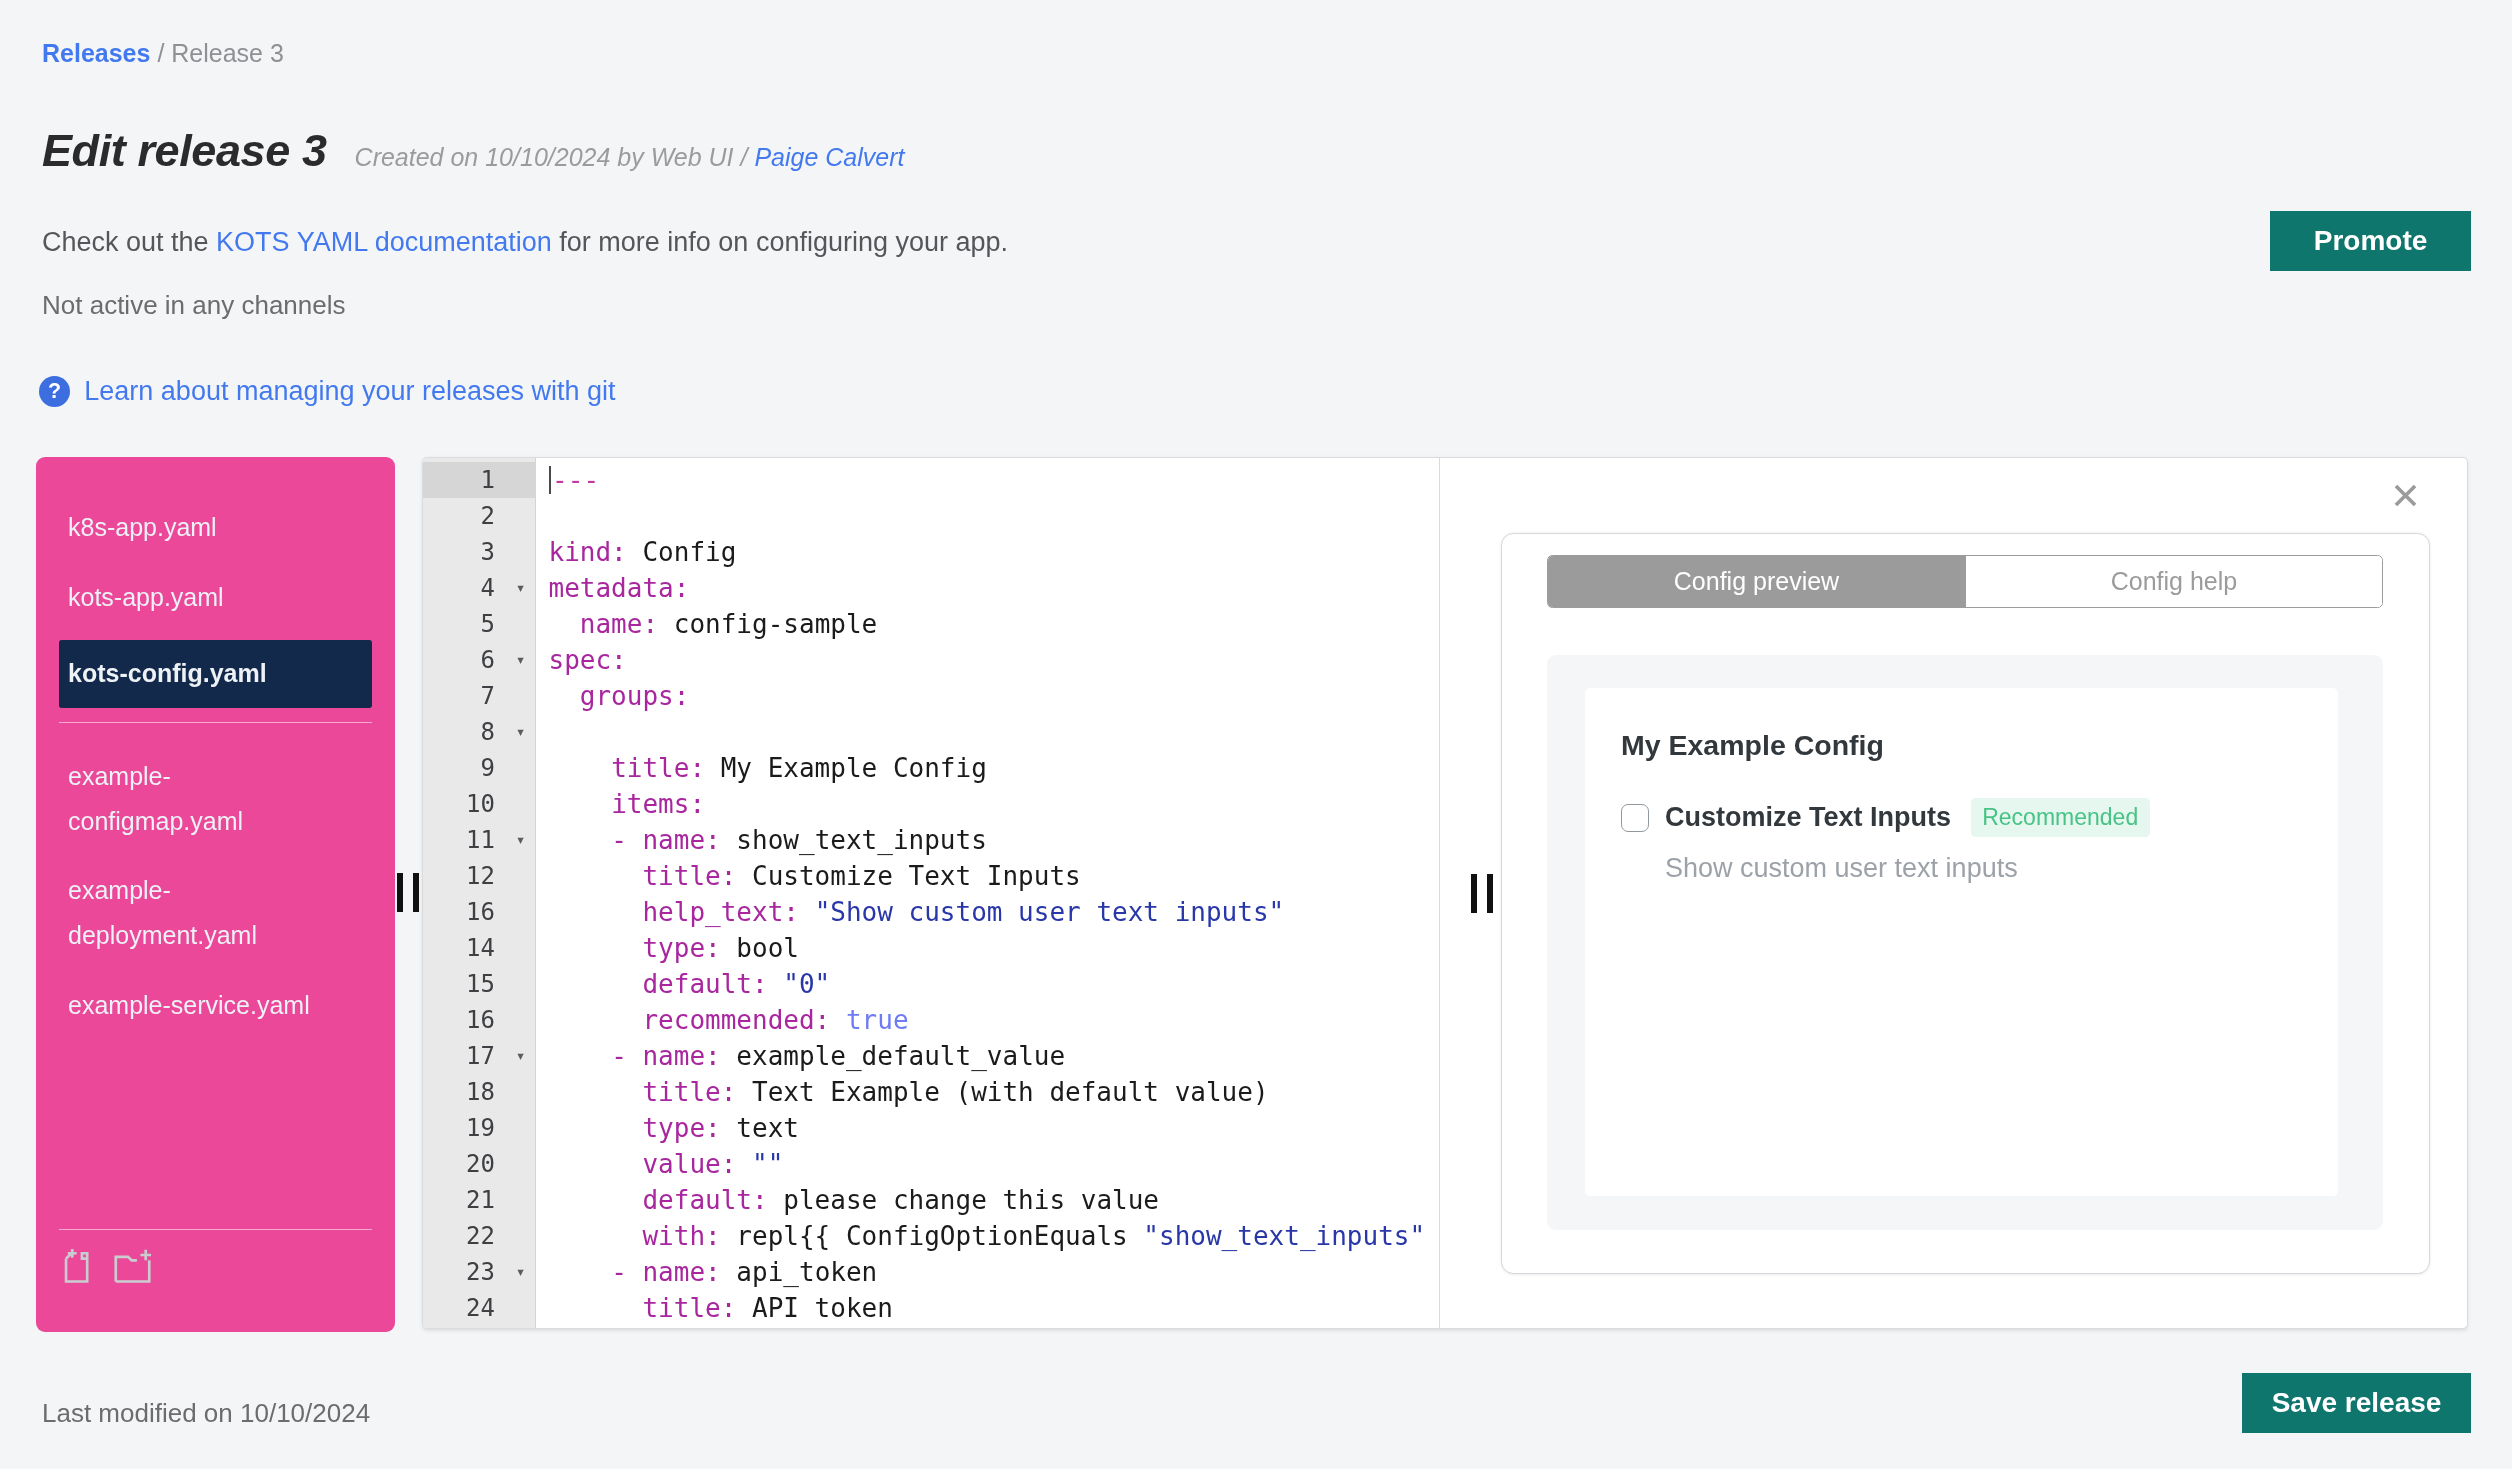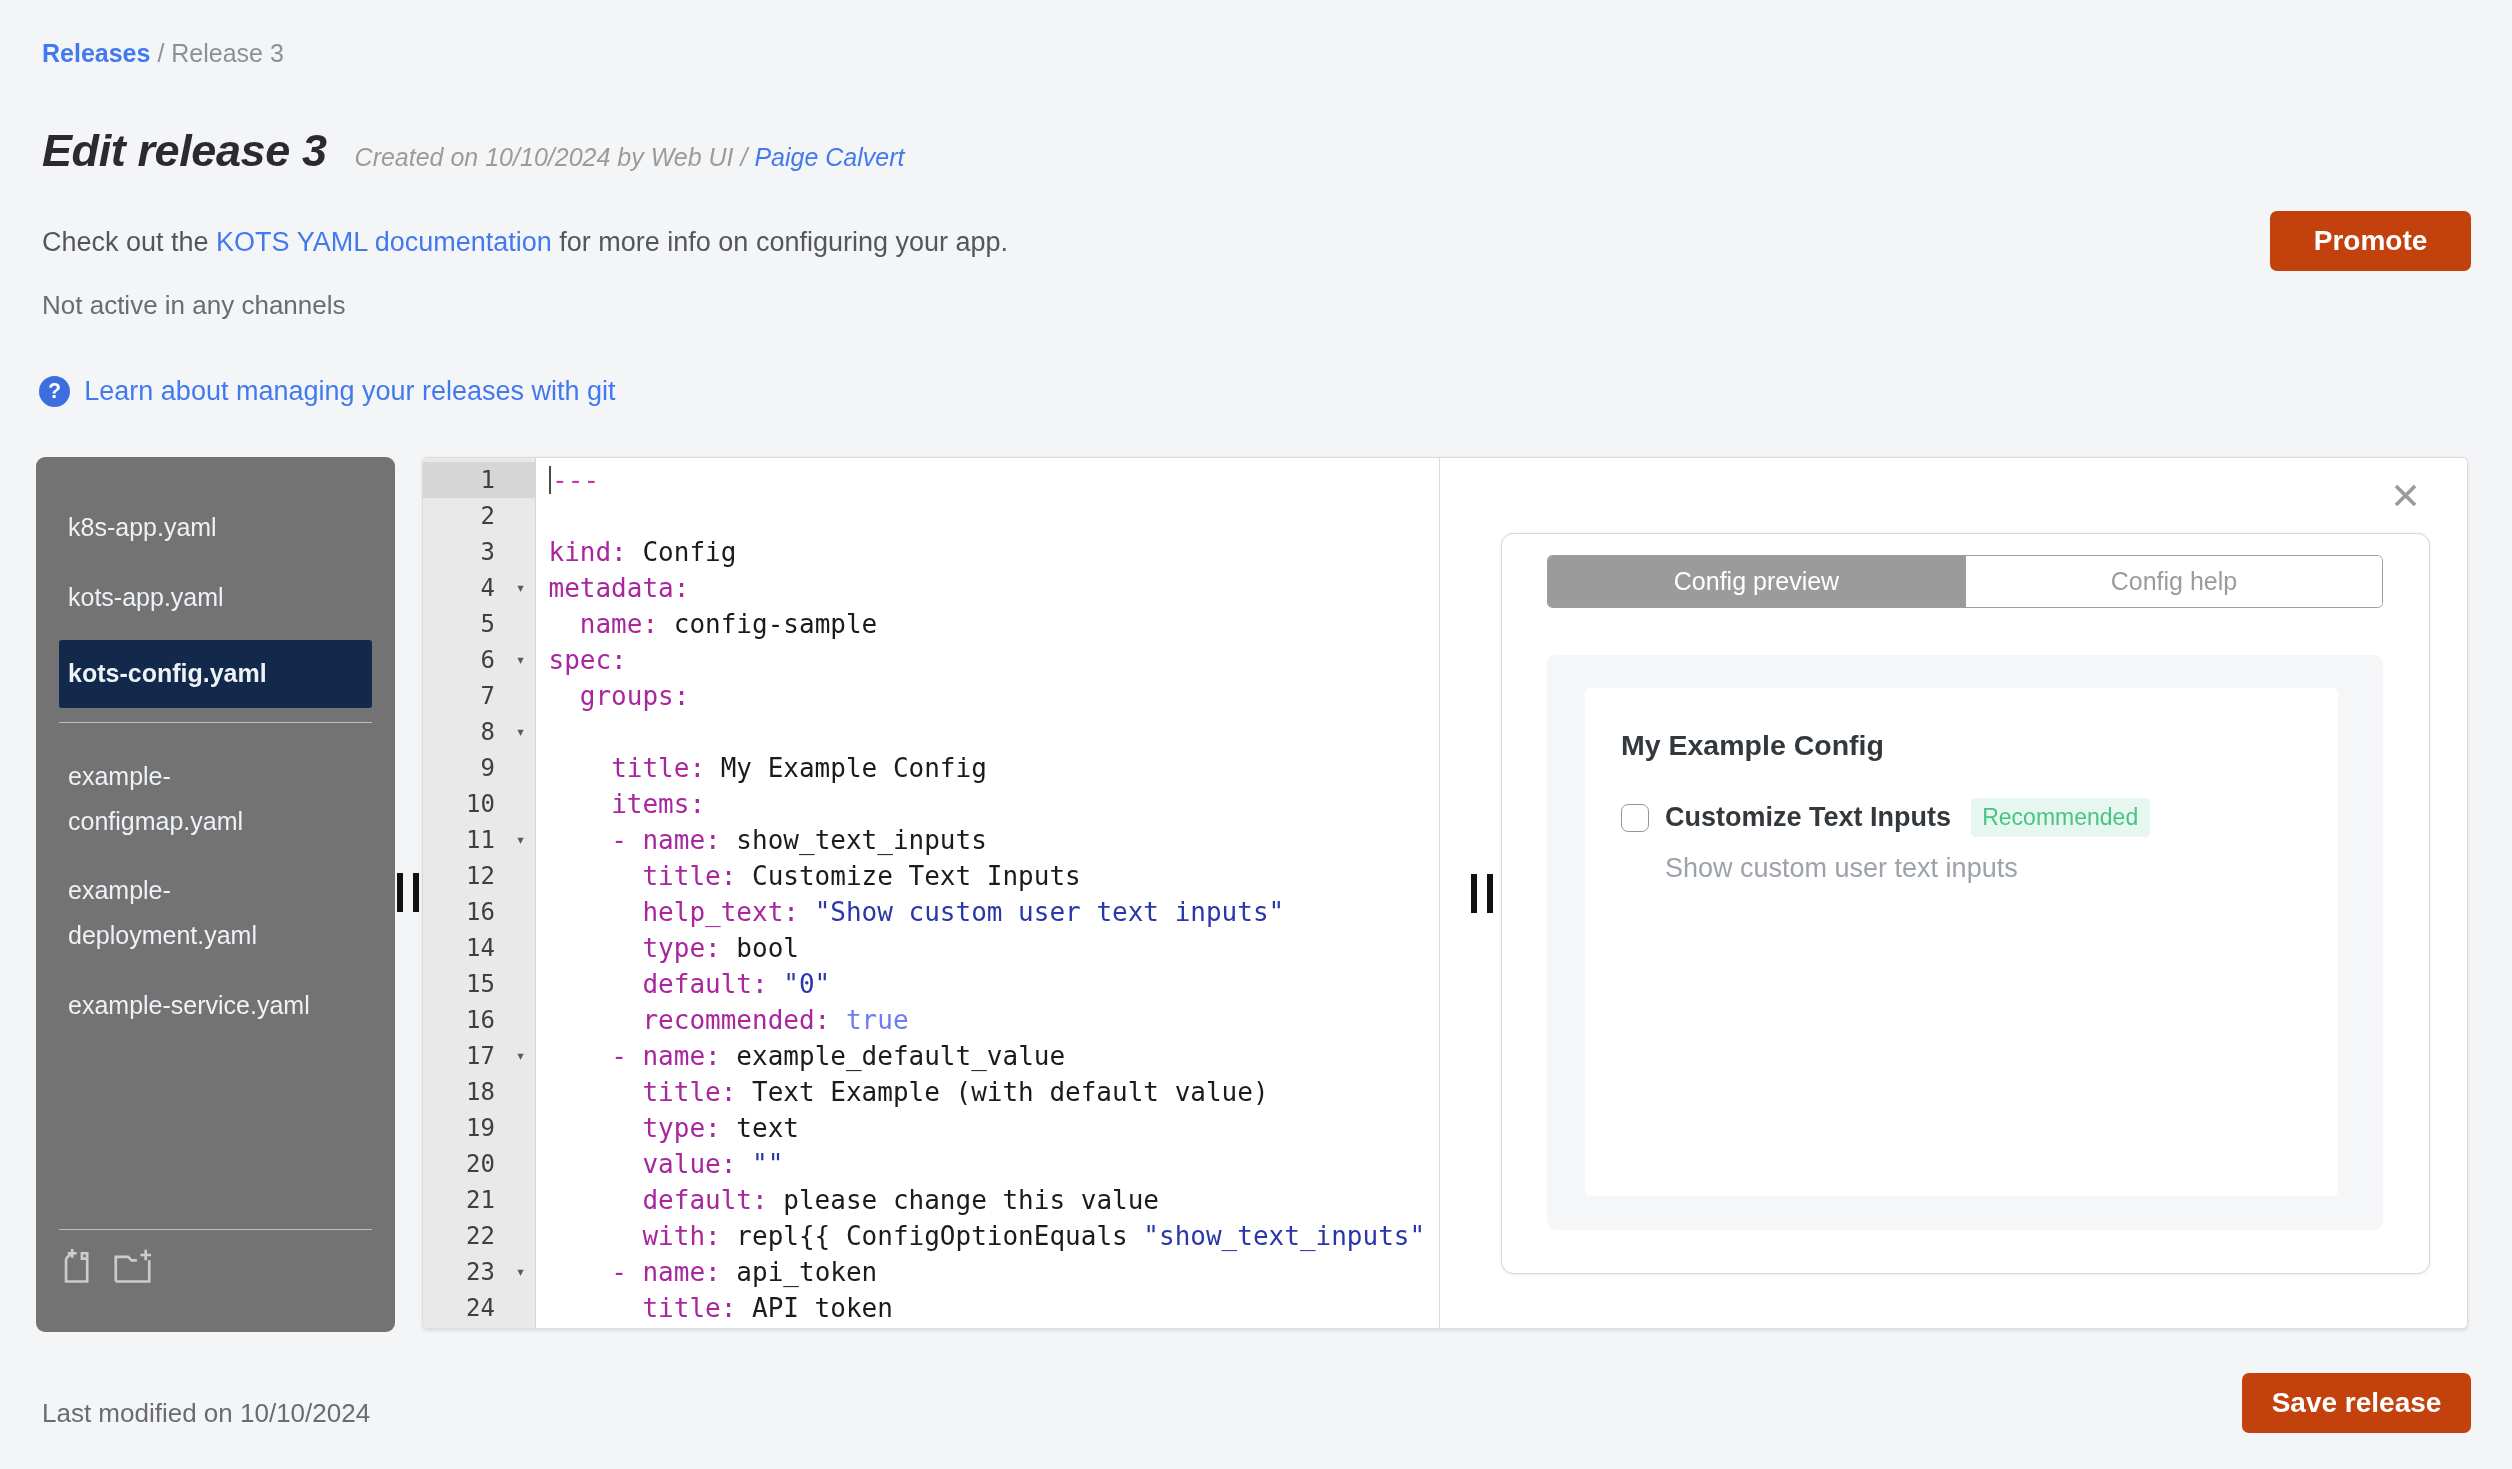--- a/index.html
+++ b/index.html
@@ -25,31 +25,31 @@
   .created-meta .link { color:#4379EF; }
 
   .docs-line { position:absolute; left:42px; top:227px; font-size:27px; color:#55565a; }
   .status-line { position:absolute; left:42px; top:290px; font-size:26px; color:#6b6c6e; }
 
   .git-row { position:absolute; left:39px; top:376px; display:flex; align-items:center; gap:14.3px; }
   .q-icon { width:31px; height:31px; border-radius:50%; background:#3D6EE0; color:#fff;
             font-size:21.4px; font-weight:700; display:flex; align-items:center; justify-content:center; }
   .git-link { font-size:27px; color:#4379EF; }
 
-  .btn { background:#c2410c; color:#fff; font-weight:700; border:none; border-radius:7px;
+  .btn { background:#0f766e; color:#fff; font-weight:700; border:none; border-radius:0;
          font-family:"Liberation Sans",sans-serif; cursor:pointer; }
   .promote-btn { position:absolute; right:41px; top:211px; width:201px; height:60px; font-size:28px; }
   .save-btn { position:absolute; right:41px; top:1373px; width:229px; height:60px; font-size:28px; }
 
   
   .main { position:absolute; left:0; top:457px; width:100%; height:875px; }
 
   
   .sidebar { position:absolute; left:36px; top:0; width:359px; height:875px;
-             background:#737373; border-radius:9px; padding:43px 23px 44px 23px;
+             background:#ec4899; border-radius:9px; padding:43px 23px 44px 23px;
              display:flex; flex-direction:column; }
   .file-list { list-style:none; flex:0 0 auto; }
   .file-item { color:#eef2f6; font-size:25px; line-height:45px; padding:5.3px 0 5.3px 9px;
                margin-bottom:14.3px; border-radius:2.7px; cursor:pointer; }
   .file-item span { display:inline-block; max-width:267px; }
   .file-item.selected { background:#12294C; font-weight:700; padding-top:11.6px; padding-bottom:11.6px; }
   .tree-divider { border:none; border-top:0.9px solid rgba(255,255,255,0.55); margin:12.5px 0 25px 0; }
   .sidebar-bottom { margin-top:auto; }
   .sidebar-bottom hr { border:none; border-top:0.9px solid rgba(255,255,255,0.55); margin-bottom:18px; }
   .tree-actions { display:flex; gap:16px; }

